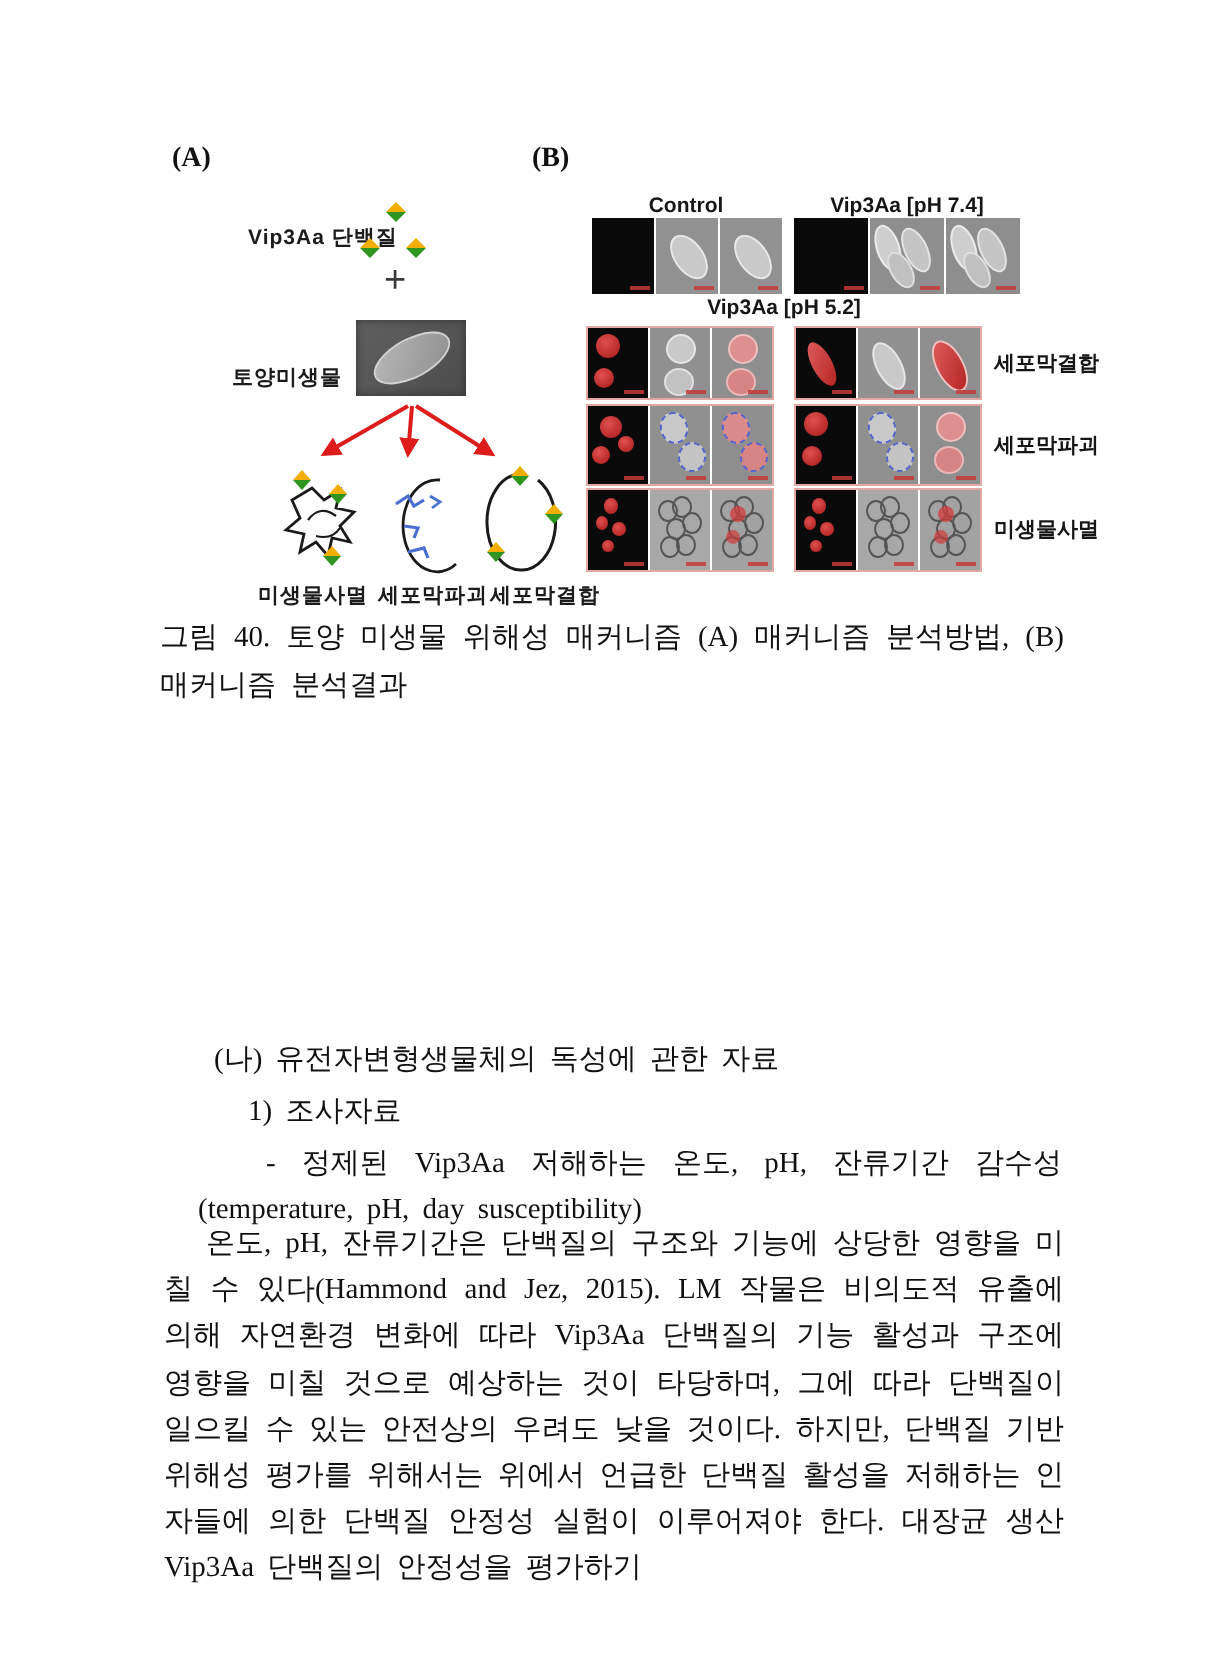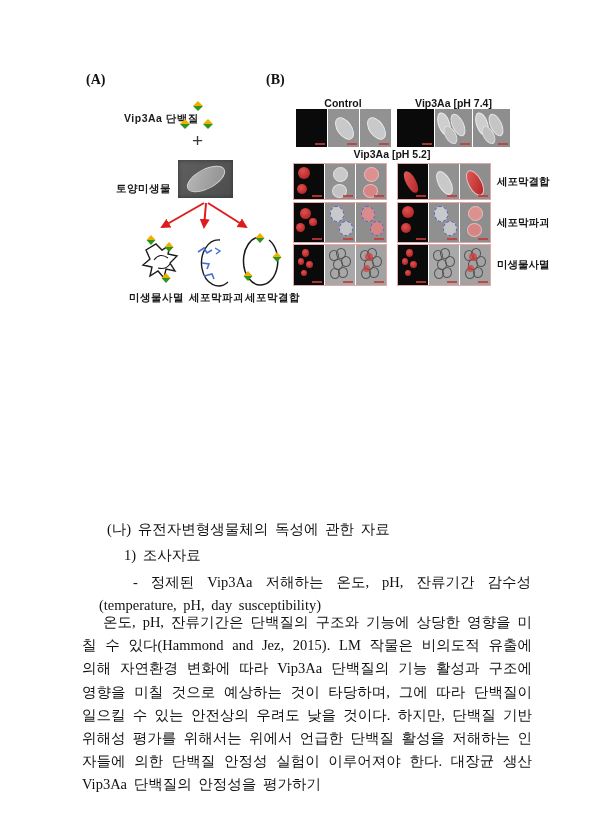--- a/index.html
+++ b/index.html
@@ -274,20 +274,21 @@
           <i style="position:absolute;left:9px;top:8px;width:8px;height:8px;border-radius:50%;background:rgba(210,60,60,.75);transform:rotate(0deg);display:block;"></i>
           <i style="position:absolute;left:7px;top:20px;width:7px;height:7px;border-radius:50%;background:rgba(210,60,60,.7);transform:rotate(0deg);display:block;"></i>
           <span class="sbar"></span>
         </div>
       </div>
       <div class="abs rowlab" style="left: 497px; top: 258px;">미생물사멸</div>
     </div>
 
   <div class="abs hdr" style="left:293px;top:148px;width:198px;">Vip3Aa [pH 5.2]</div>
 
+  <div class="abs cap" style="left:80px;top:307px;width:452px;">그림 40. 토양 미생물 위해성 매커니즘 (A) 매커니즘 분석방법, (B) 매커니즘 분석결과</div>
 
 
   <div class="abs line" style="left:107px;top:520px;">(나) 유전자변형생물체의 독성에 관한 자료</div>
   <div class="abs line" style="left:124px;top:546px;">1) 조사자료</div>
   <div class="abs para" style="left:99px;top:571px;width:432px;text-indent:34px;">- 정제된 Vip3Aa 저해하는 온도, pH, 잔류기간 감수성(temperature, pH, day susceptibility)</div>
 
   <div class="abs para" style="left:82px;top:611px;width:450px;text-indent:21px;">온도, pH, 잔류기간은 단백질의 구조와 기능에 상당한 영향을 미칠 수 있다(Hammond and Jez, 2015). LM 작물은 비의도적 유출에 의해 자연환경 변화에 따라 Vip3Aa 단백질의 기능 활성과 구조에 영향을 미칠 것으로 예상하는 것이 타당하며, 그에 따라 단백질이 일으킬 수 있는 안전상의 우려도 낮을 것이다. 하지만, 단백질 기반 위해성 평가를 위해서는 위에서 언급한 단백질 활성을 저해하는 인자들에 의한 단백질 안정성 실험이 이루어져야 한다. 대장균 생산 Vip3Aa 단백질의 안정성을 평가하기</div>
 
 </div>
 

